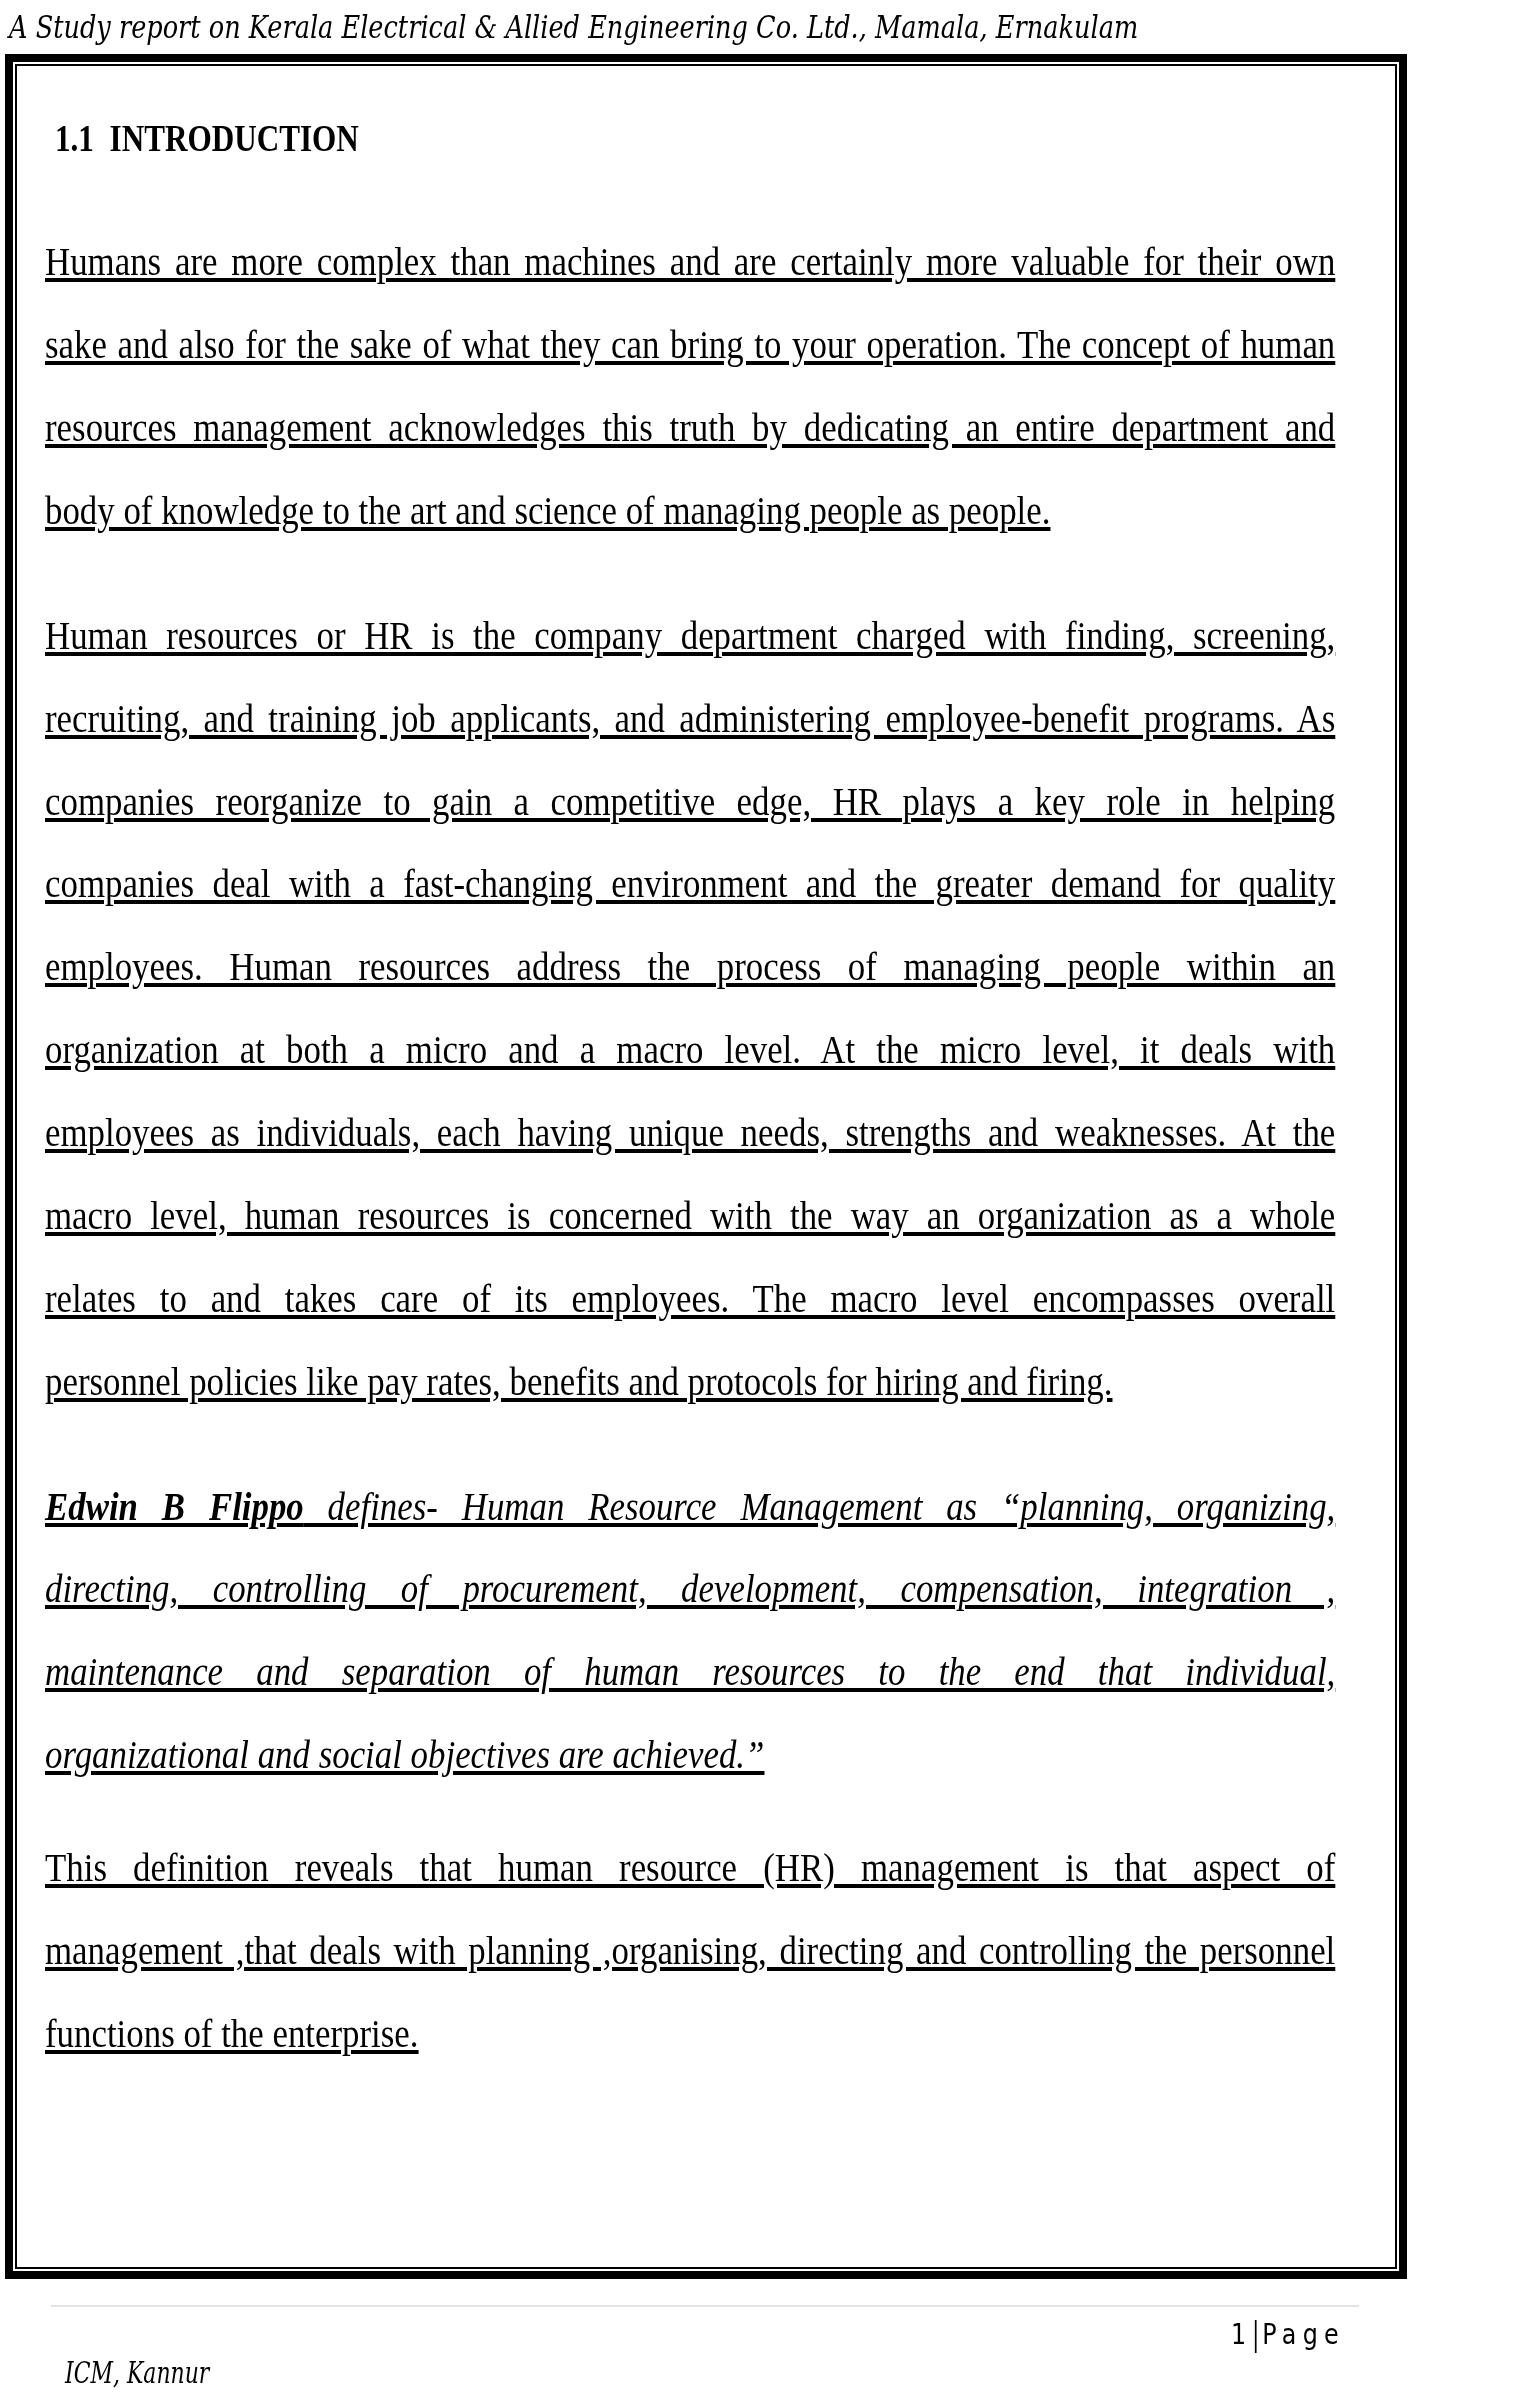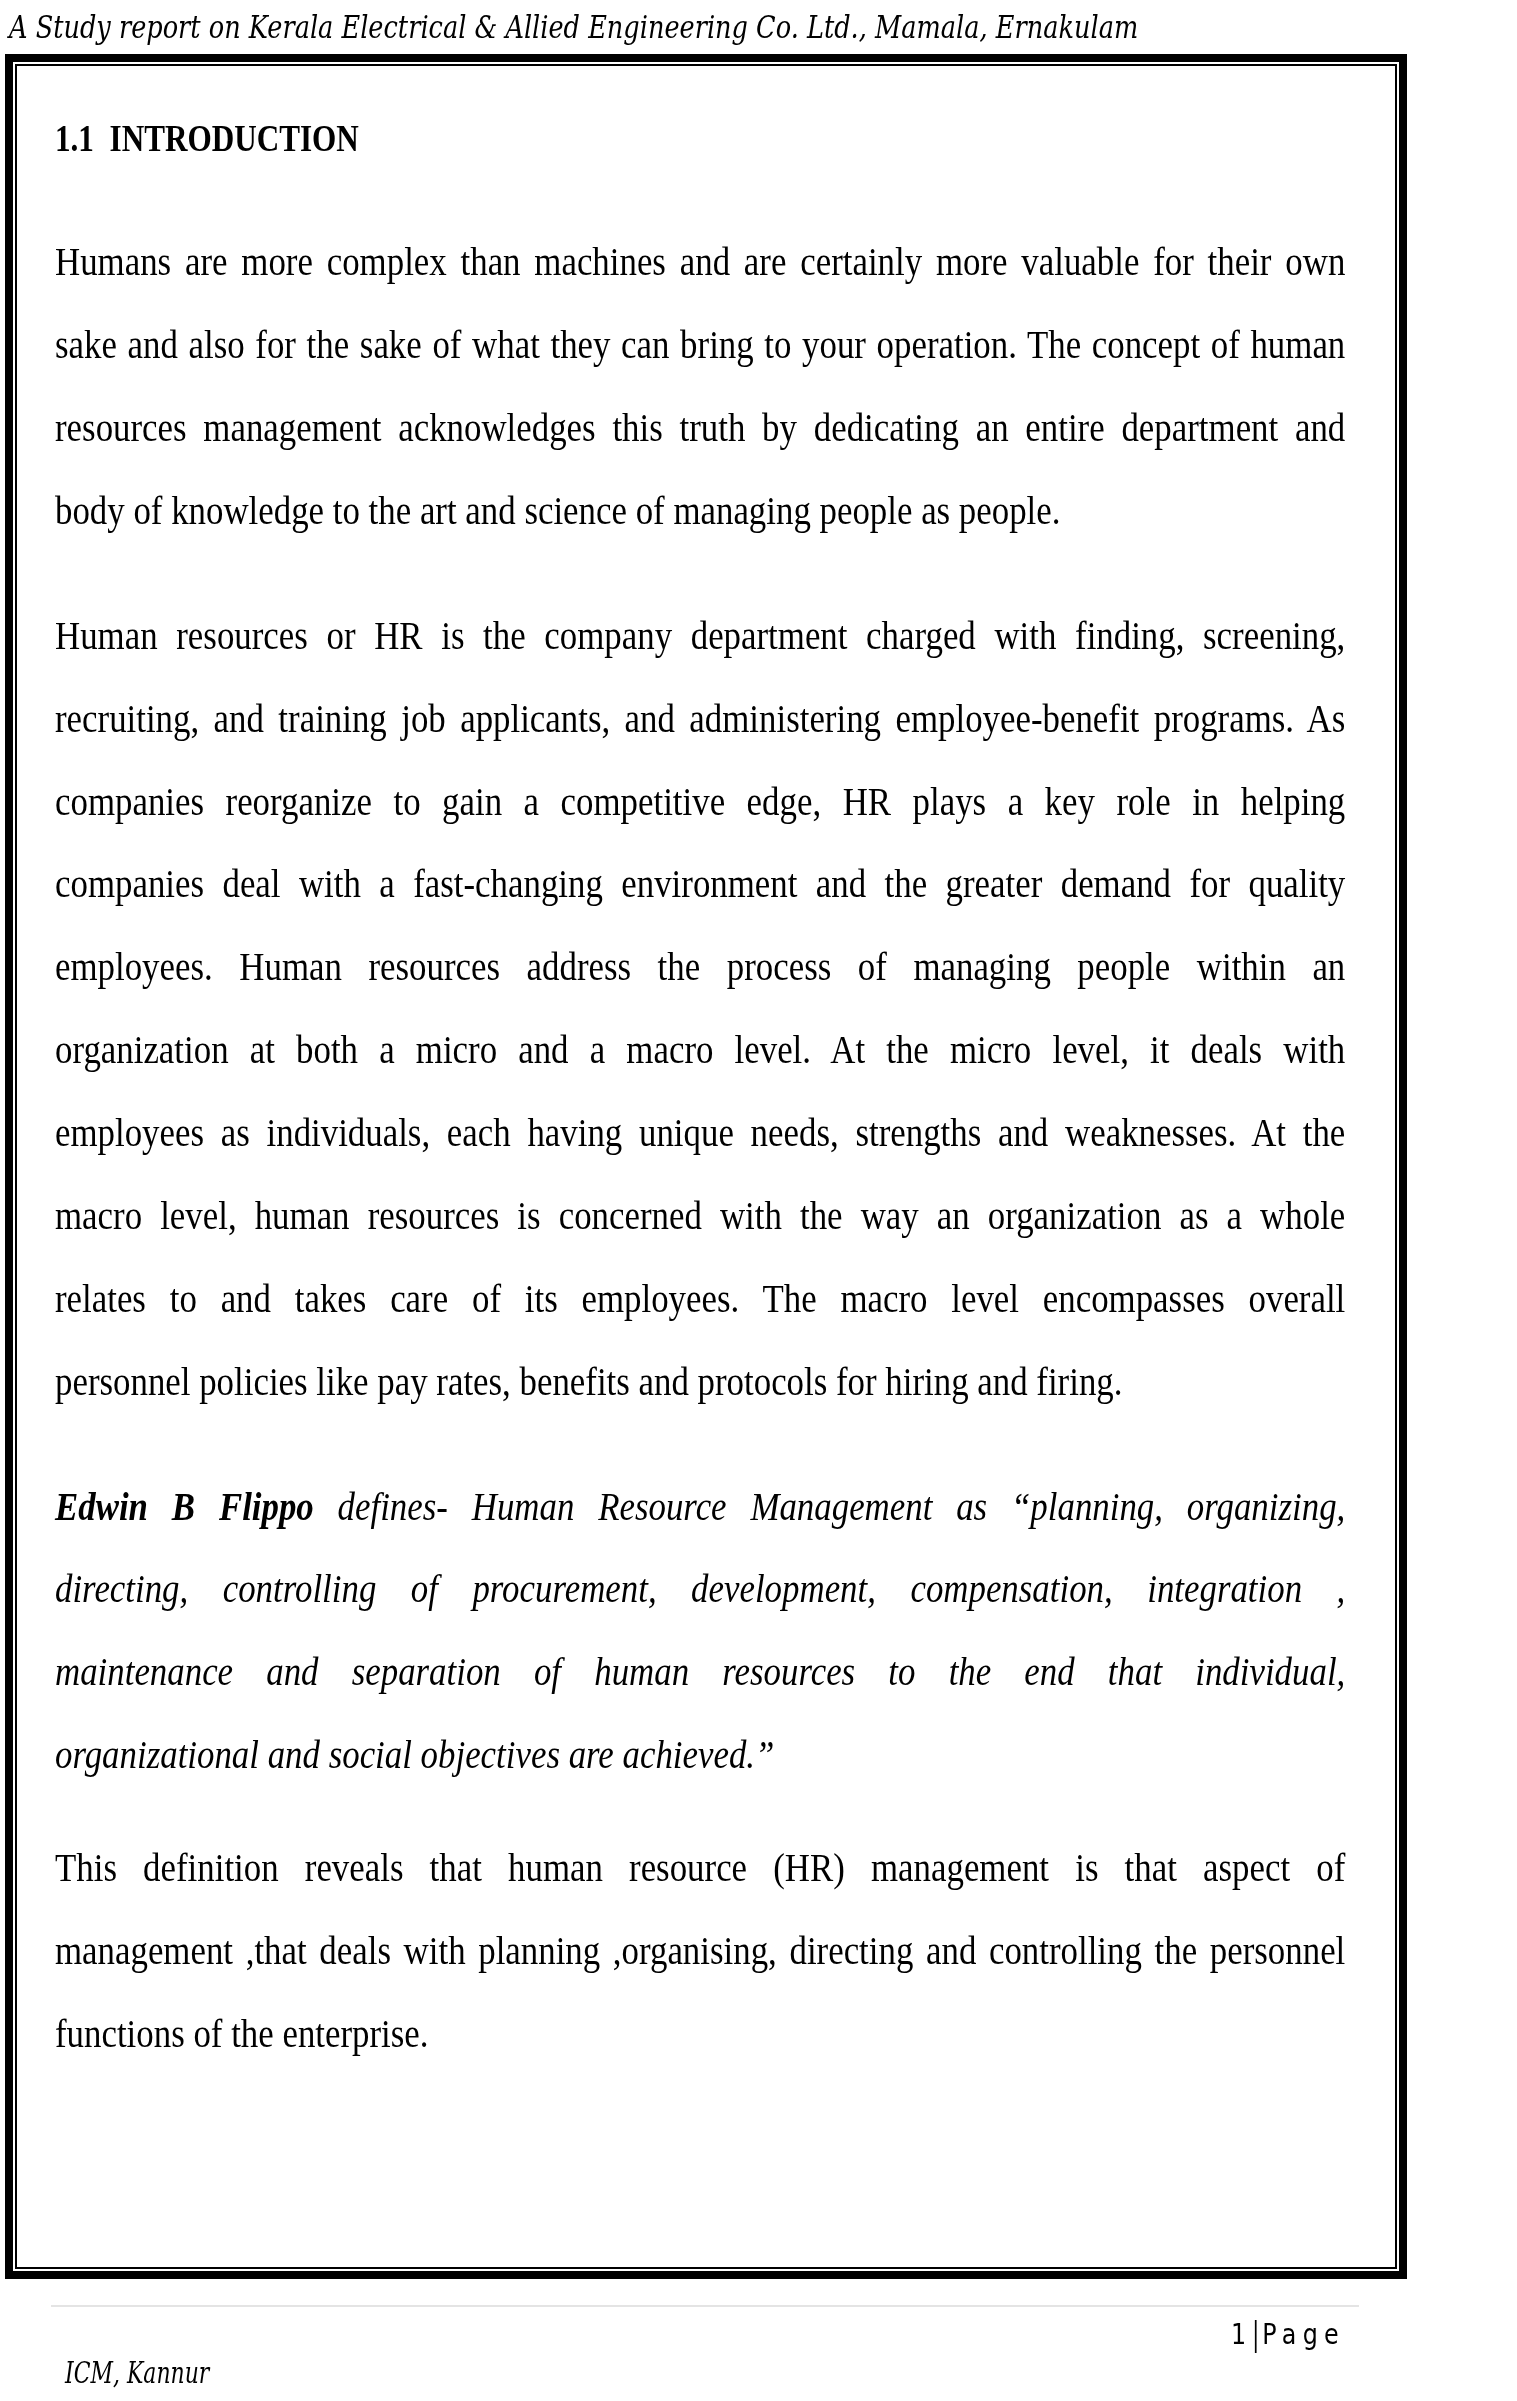--- a/index.html
+++ b/index.html
@@ -17,22 +17,22 @@
     left: 5.1px; top: 54px; width: 1402px; height: 2225px;
     box-sizing: border-box; border: 8.7px solid #000; background: #fff;
   }
   .frame-inner {
     position: absolute; left: 2.2px; top: 2.2px; right: 2.2px; bottom: 2.2px;
     border: 2.2px solid #000; box-sizing: border-box;
   }
 
   
   .line-wrap {
-    position: absolute; left: 55px; height: 51px;
-    width: 1290px; overflow: visible;
+    position: absolute; left: 45px; height: 51px;
+    width: 1290px; overflow: visible; text-decoration: underline;
   }
   .line {
     width: 1518px; height: 51px; line-height: 51px;
     font-family: "Liberation Serif", serif; font-size: 41px;
     white-space: nowrap; text-align: justify; text-align-last: justify;
     transform-origin: left center; transform: scaleX(0.85);
   }
   .line.last { text-align-last: left; }
   .line.italic { font-style: italic; }
   .bold { font-weight: bold; }

